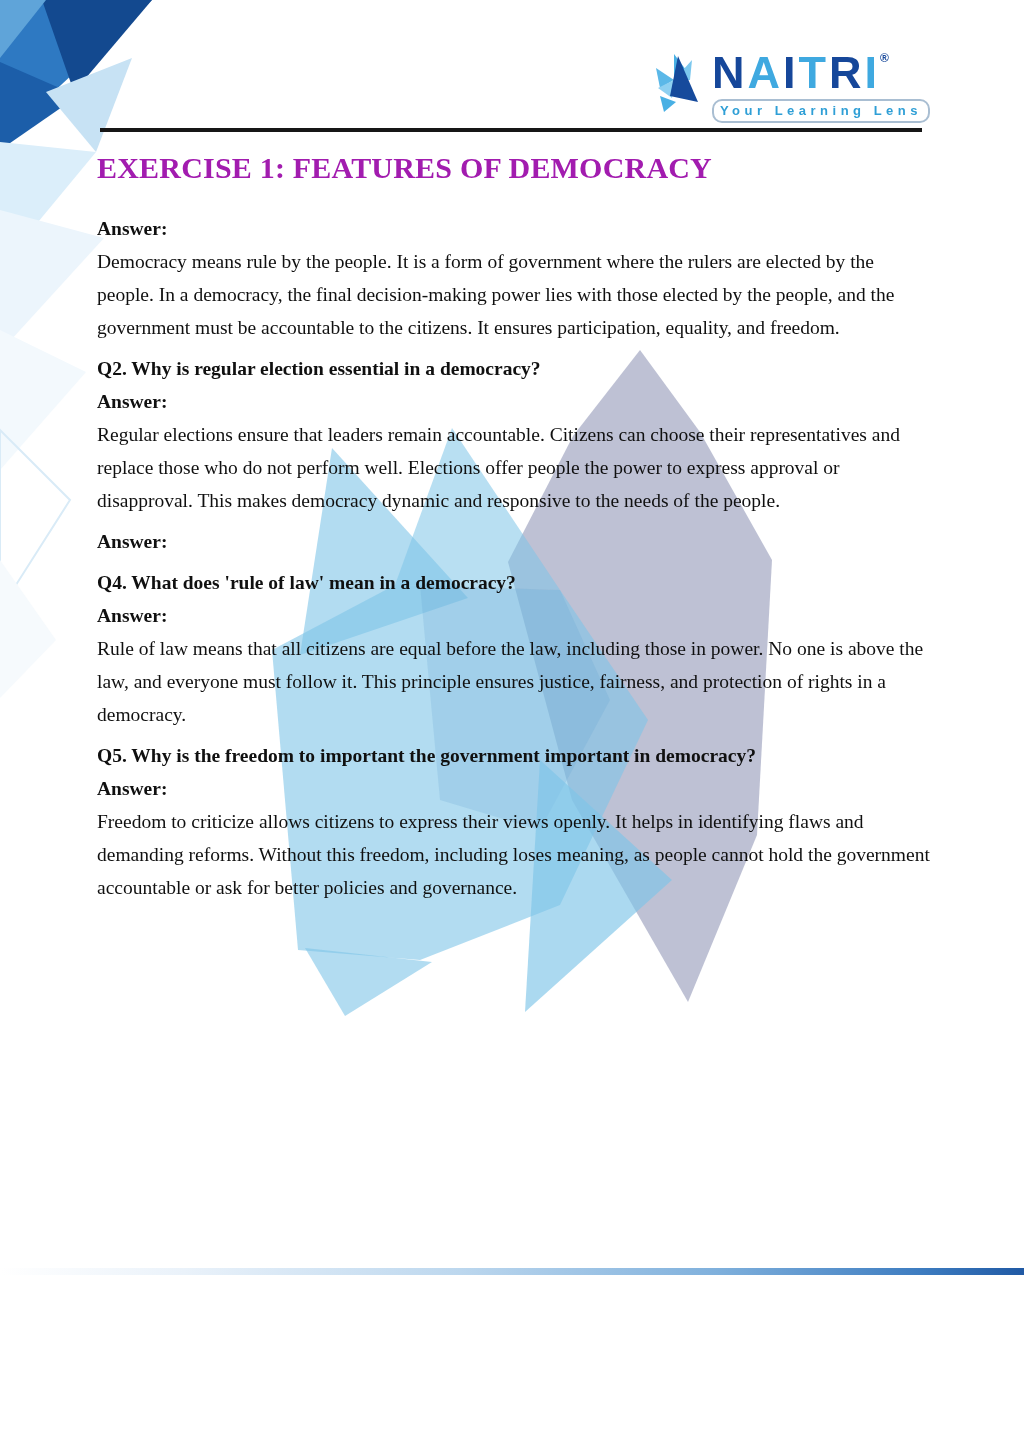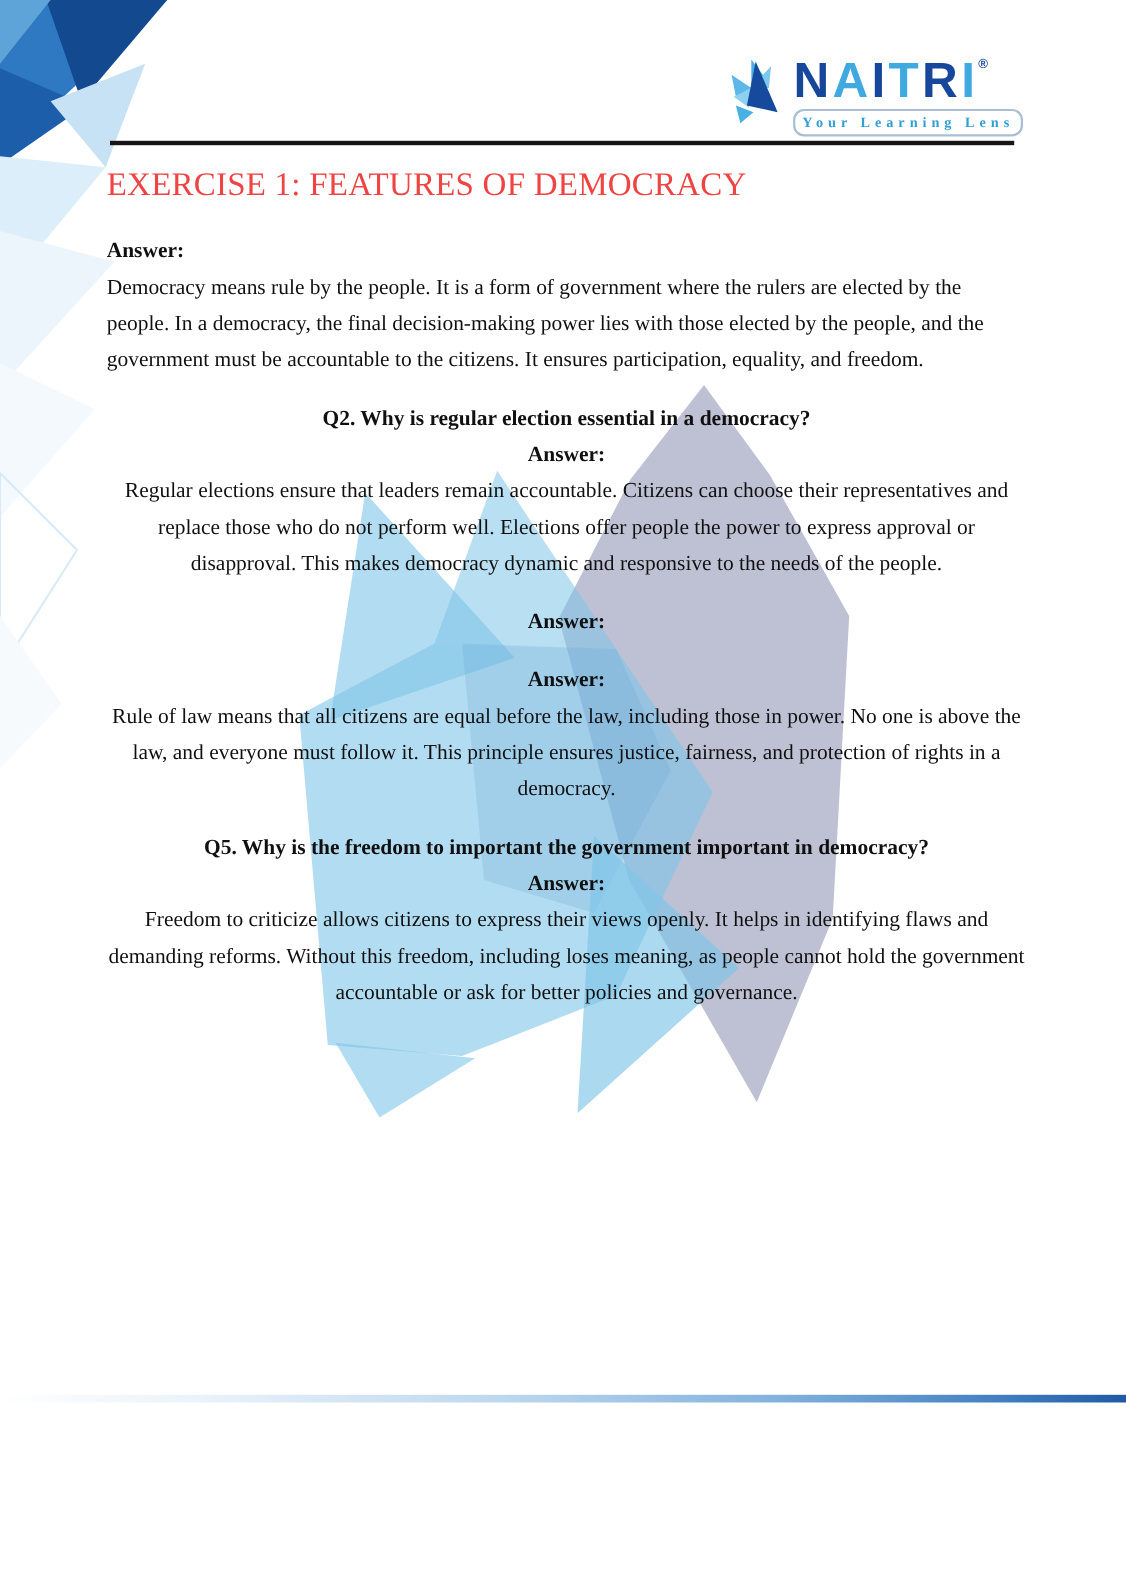--- a/index.html
+++ b/index.html
@@ -26,43 +26,43 @@
     font-size:45px;line-height:46px;
     letter-spacing:3px;
     display:flex;align-items:flex-start;
   }
   .brand .reg{font-size:12px;line-height:12px;margin-top:2px;font-weight:bold;}
   .tagline-box{
     margin-top:3px;
     border:2px solid #a9bed2;
     border-radius:10px;
     padding:2px 6px 3px;
-    font-family:Liberation Serif, serif;
+    font-family:Liberation Sans, sans-serif;
     font-size:13px;
     letter-spacing:4.5px;
     color:#2f9fd6;
     text-align:center;
     white-space:nowrap;
     font-weight:600;
   }
   .divider{
     position:absolute;left:100px;top:128px;width:822px;height:4px;
     background:#161616;z-index:2;
   }
   
   .content{
     position:absolute;left:97px;top:150px;width:836px;
     color:#101010;font-size:19.5px;line-height:33px;z-index:2;
   }
   .doc-title{
     font-size:30px;line-height:36px;margin:0 0 26px 0;
-    font-weight:normal;letter-spacing:.2px;color:#ef4444;
+    font-weight:bold;letter-spacing:.2px;color:#a21caf;
   }
   .qa{margin:0;}
-  .qa + .qa{margin-top:20px;text-align:center;}
+  .qa + .qa{margin-top:8px;}
   .q{font-weight:bold;margin:0;}
   .al{font-weight:bold;margin:0;}
   .at{margin:0;}
   .bottom-bar{
     position:absolute;left:0;top:1268px;width:1024px;height:7px;z-index:2;
     background:linear-gradient(to right,#ffffff 0%,#eaf2fa 18%,#bcd7ee 45%,#7fb0dc 70%,#3d7cc0 90%,#2059a4 100%);
   }
 </style>
 </head>
 <body>
@@ -129,20 +129,21 @@
       <p class="q">Q2. Why is regular election essential in a democracy?</p>
       <p class="al">Answer:</p>
       <p class="at">Regular elections ensure that leaders remain accountable. Citizens can choose their representatives and replace those who do not perform well. Elections offer people the power to express approval or disapproval. This makes democracy dynamic and responsive to the needs of the people.</p>
     </section>
 
     <section class="qa">
       <p class="al">Answer:</p>
     </section>
 
     <section class="qa">
+      <p class="q">Q4. What does 'rule of law' mean in a democracy?</p>
       <p class="al">Answer:</p>
       <p class="at">Rule of law means that all citizens are equal before the law, including those in power. No one is above the law, and everyone must follow it. This principle ensures justice, fairness, and protection of rights in a democracy.</p>
     </section>
 
     <section class="qa">
       <p class="q">Q5. Why is the freedom to important the government important in democracy?</p>
       <p class="al">Answer:</p>
       <p class="at">Freedom to criticize allows citizens to express their views openly. It helps in identifying flaws and demanding reforms. Without this freedom, including loses meaning, as people cannot hold the government accountable or ask for better policies and governance.</p>
     </section>
   </div>

